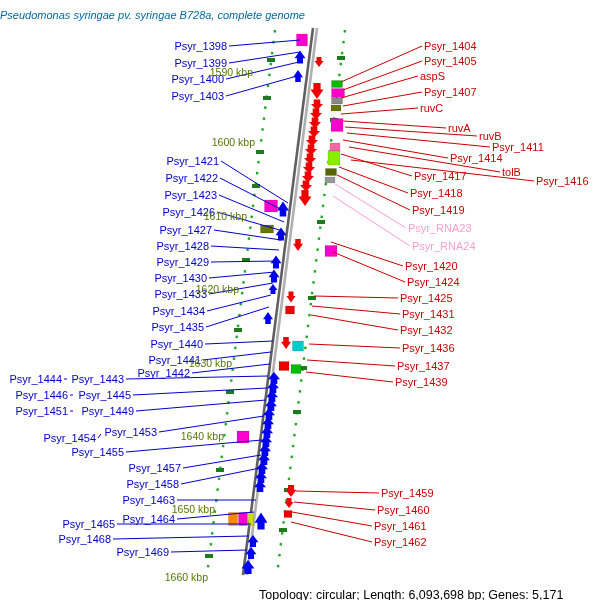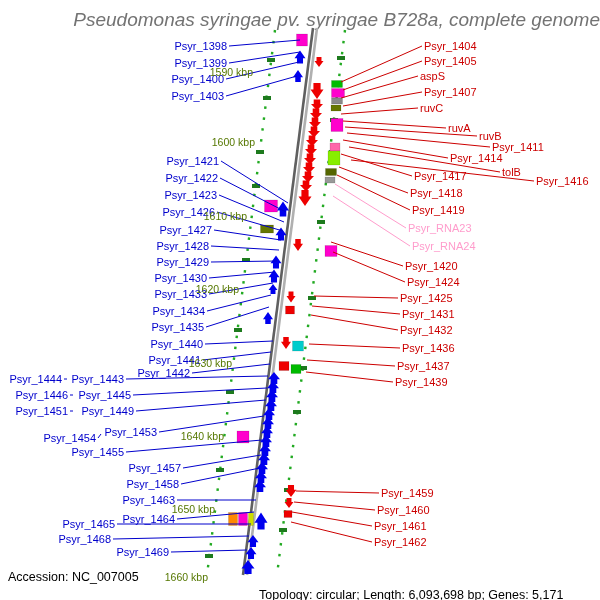--- a/index.html
+++ b/index.html
@@ -1,19 +1,19 @@
 <!DOCTYPE html>
 <html><head>
 <meta charset="utf-8">
 <style>
   html,body{margin:0;padding:0;background:#fff}
   .page{position:relative;width:600px;height:600px;background:#ffffff;
         font-family:"Liberation Sans",sans-serif;overflow:hidden}
-  .title{position:absolute;top:9px;left:0;width:100%;text-align:right;
-         font-size:19px;font-style:italic;color:#737373}
+  .title{position:absolute;top:9px;left:0;width:100%;text-align:left;
+         font-size:11px;font-style:italic;color:#0369a1}
   .footer-accession{position:absolute;left:8px;top:570px;font-size:12.5px;color:#000}
   .footer-topology{position:absolute;left:259px;top:588px;font-size:12.5px;color:#000}
   svg.genome{position:absolute;left:0;top:0}
 </style>
 </head>
 <body>
 
 <div class="page">
   <div class="title">Pseudomonas syringae pv. syringae B728a, complete genome</div>
   <svg class="genome" id="genome-svg" width="600" height="600" viewBox="0 0 600 600">
@@ -229,15 +229,14 @@
       <text x="374" y="546" fill="#cc0000" font-size="11" text-anchor="start">Psyr_1462</text>
       <text x="253" y="76" fill="#557700" font-size="10.5" text-anchor="end">1590 kbp</text>
       <text x="255" y="146" fill="#557700" font-size="10.5" text-anchor="end">1600 kbp</text>
       <text x="247" y="220" fill="#557700" font-size="10.5" text-anchor="end">1610 kbp</text>
       <text x="239" y="293" fill="#557700" font-size="10.5" text-anchor="end">1620 kbp</text>
       <text x="232" y="367" fill="#557700" font-size="10.5" text-anchor="end">1630 kbp</text>
       <text x="224" y="440" fill="#557700" font-size="10.5" text-anchor="end">1640 kbp</text>
       <text x="215" y="513" fill="#557700" font-size="10.5" text-anchor="end">1650 kbp</text>
       <text x="208" y="581" fill="#557700" font-size="10.5" text-anchor="end">1660 kbp</text>
     </svg>
-  <div class="footer-accession">Accession: NC_007005</div>
   <div class="footer-topology">Topology: circular; Length: 6,093,698 bp; Genes: 5,171</div>
 </div>
 
 </body></html>

